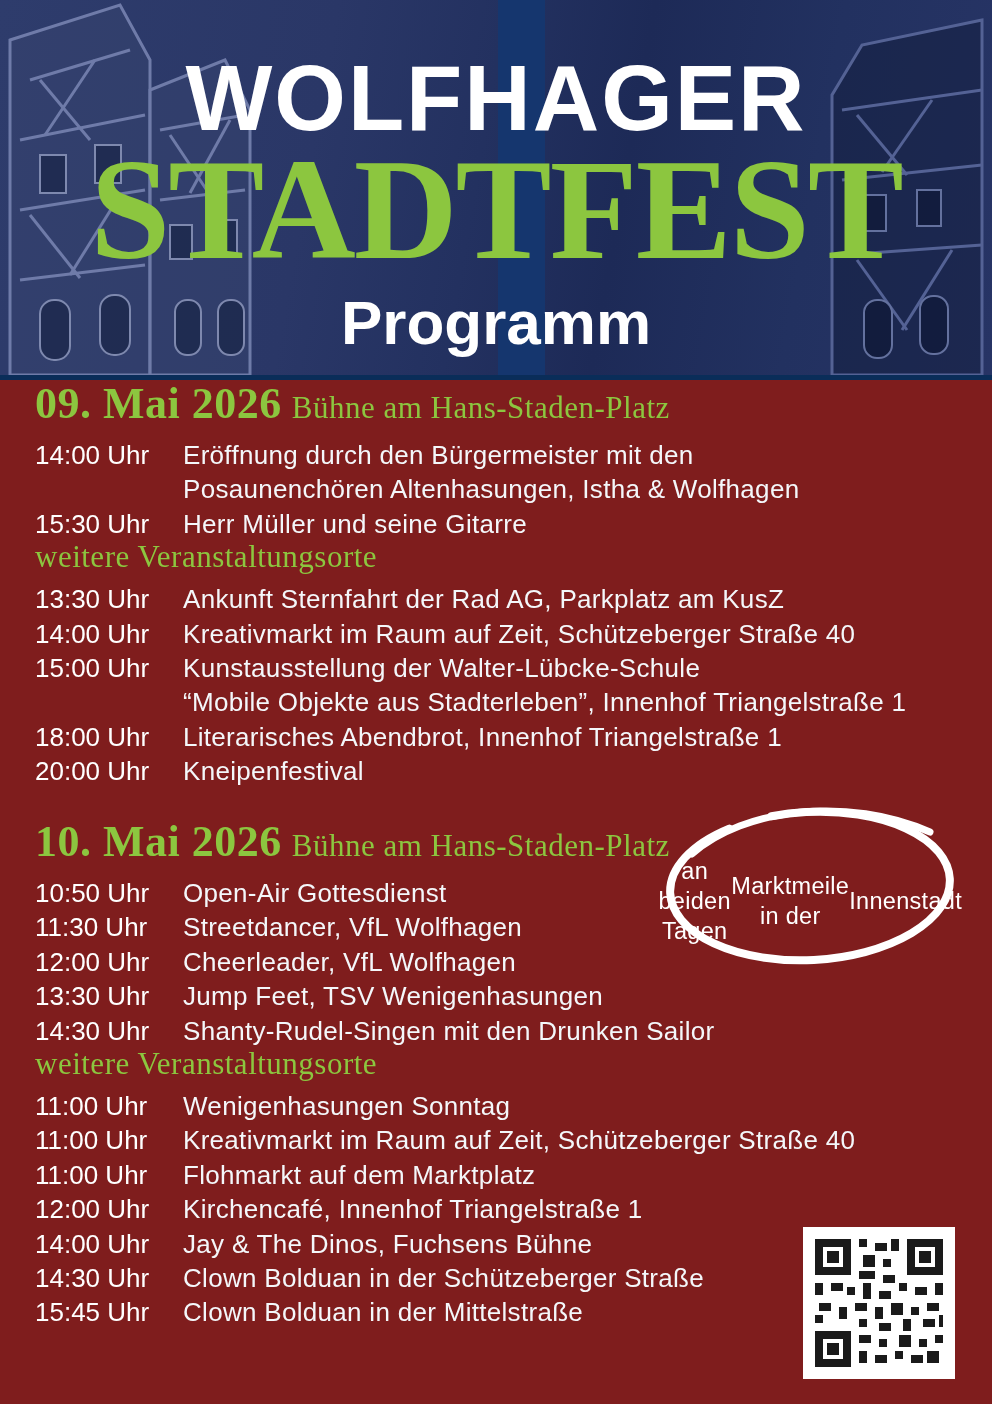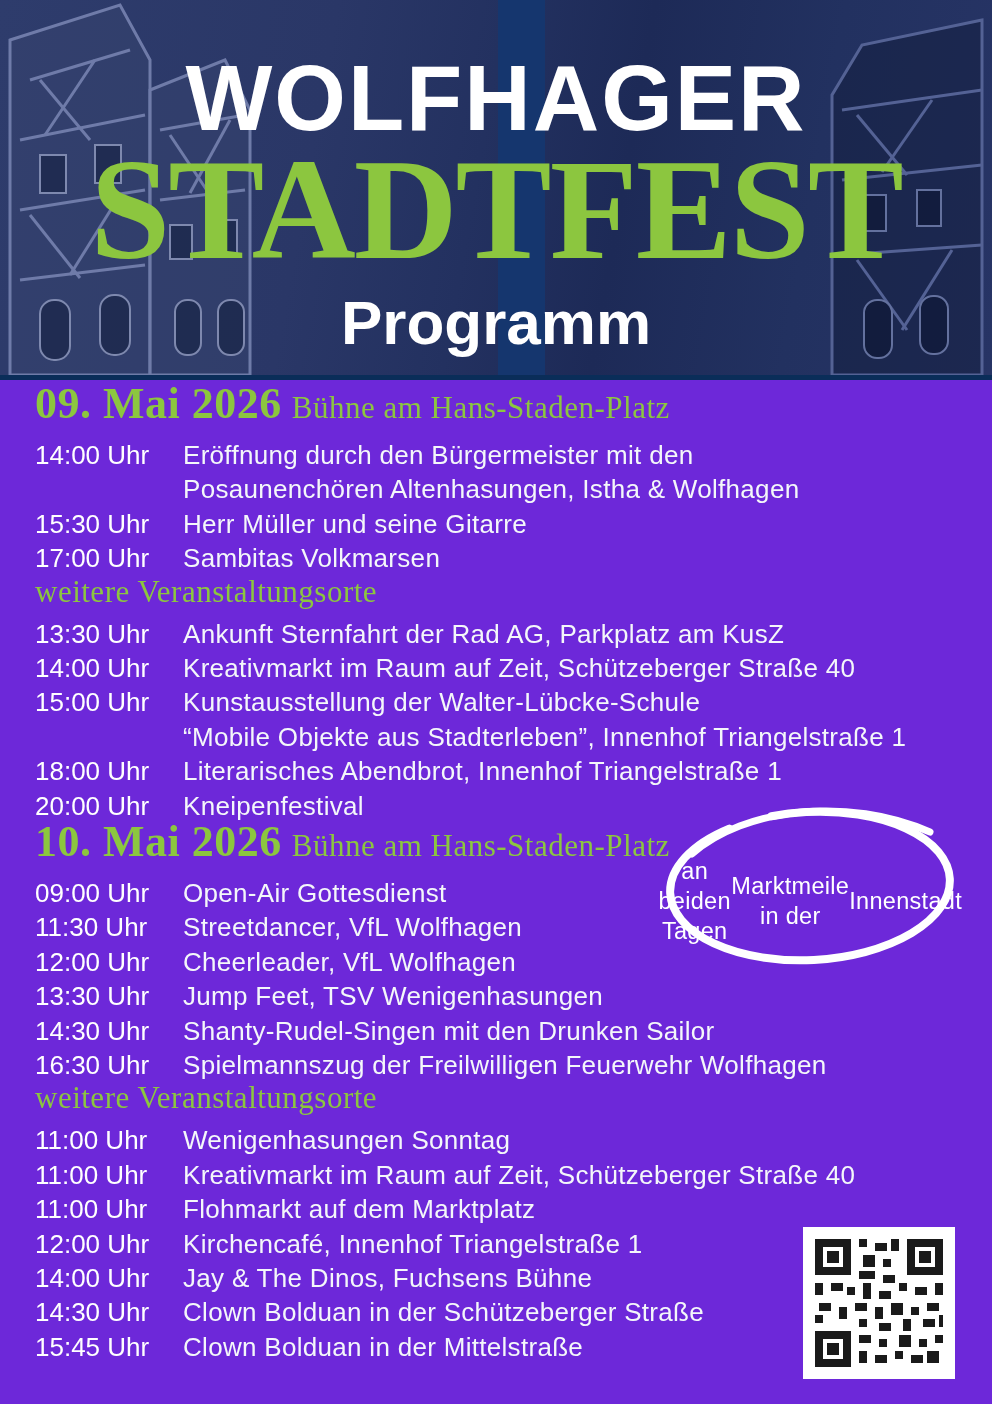--- a/index.html
+++ b/index.html
@@ -1,18 +1,18 @@
 <!DOCTYPE html>
 <html><head>
 <meta charset="utf-8">
 <style>
   html,body{margin:0;padding:0;background:#0e3866;}
   .page{
     position:relative;width:992px;height:1404px;overflow:hidden;
-    background:#6d28d9;font-family:"Liberation Sans",sans-serif;
+    background:#7f1d1d;font-family:"Liberation Sans",sans-serif;
   }
   
   .header{
     position:absolute;top:0;left:0;width:992px;height:375px;
     background:linear-gradient(100deg,#2e3c6c 0%,#2a3767 32%,#233160 48%,#1d2a57 62%,#223160 80%,#273465 100%);
     border-bottom:5px solid #0a2d59;
   }
   .header .stripe{
     position:absolute;top:0;left:498px;width:47px;height:100%;
     background:#15366e;
@@ -138,26 +138,20 @@
             <div>Eröffnung durch den Bürgermeister mit den</div>
             <div>Posaunenchören Altenhasungen, Istha &amp; Wolfhagen</div>
           </div>
         </div>
         <div class="row">
           <div class="time">15:30 Uhr</div>
           <div class="label">
             <div>Herr Müller und seine Gitarre</div>
           </div>
         </div>
-        <div class="row">
-          <div class="time">17:00 Uhr</div>
-          <div class="label">
-            <div>Sambitas Volkmarsen</div>
-          </div>
-        </div>
         <div class="sub-head">weitere Veranstaltungsorte</div>
         <div class="row">
           <div class="time">13:30 Uhr</div>
           <div class="label">
             <div>Ankunft Sternfahrt der Rad AG, Parkplatz am KusZ</div>
           </div>
         </div>
         <div class="row">
           <div class="time">14:00 Uhr</div>
           <div class="label">
@@ -180,21 +174,21 @@
         <div class="row">
           <div class="time">20:00 Uhr</div>
           <div class="label">
             <div>Kneipenfestival</div>
           </div>
         </div>
       </div>
       <div class="section s1">
         <div class="sec-head"><span class="sec-date">10. Mai 2026</span><span class="sec-venue">Bühne am Hans-Staden-Platz</span></div>
         <div class="row">
-          <div class="time">09:00 Uhr</div>
+          <div class="time">10:50 Uhr</div>
           <div class="label">
             <div>Open-Air Gottesdienst</div>
           </div>
         </div>
         <div class="row">
           <div class="time">11:30 Uhr</div>
           <div class="label">
             <div>Streetdancer,  VfL Wolfhagen</div>
           </div>
         </div>
@@ -207,26 +201,20 @@
         <div class="row">
           <div class="time">13:30 Uhr</div>
           <div class="label">
             <div>Jump Feet,  TSV Wenigenhasungen</div>
           </div>
         </div>
         <div class="row">
           <div class="time">14:30 Uhr</div>
           <div class="label">
             <div>Shanty-Rudel-Singen mit den Drunken Sailor</div>
-          </div>
-        </div>
-        <div class="row">
-          <div class="time">16:30 Uhr</div>
-          <div class="label">
-            <div>Spielmannszug der Freilwilligen Feuerwehr Wolfhagen</div>
           </div>
         </div>
         <div class="sub-head">weitere Veranstaltungsorte</div>
         <div class="row">
           <div class="time">11:00 Uhr</div>
           <div class="label">
             <div>Wenigenhasungen Sonntag</div>
           </div>
         </div>
         <div class="row">

